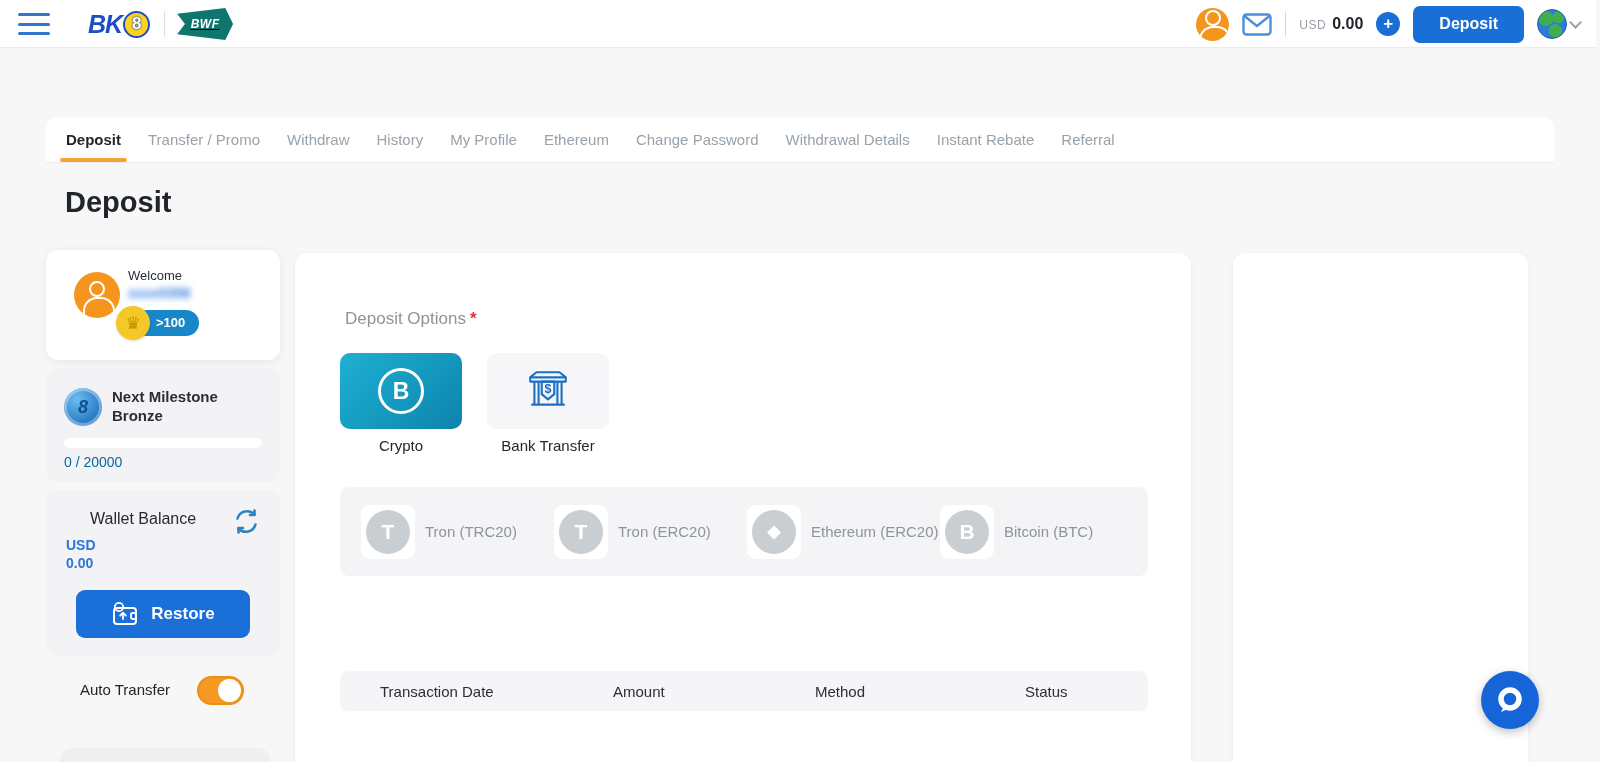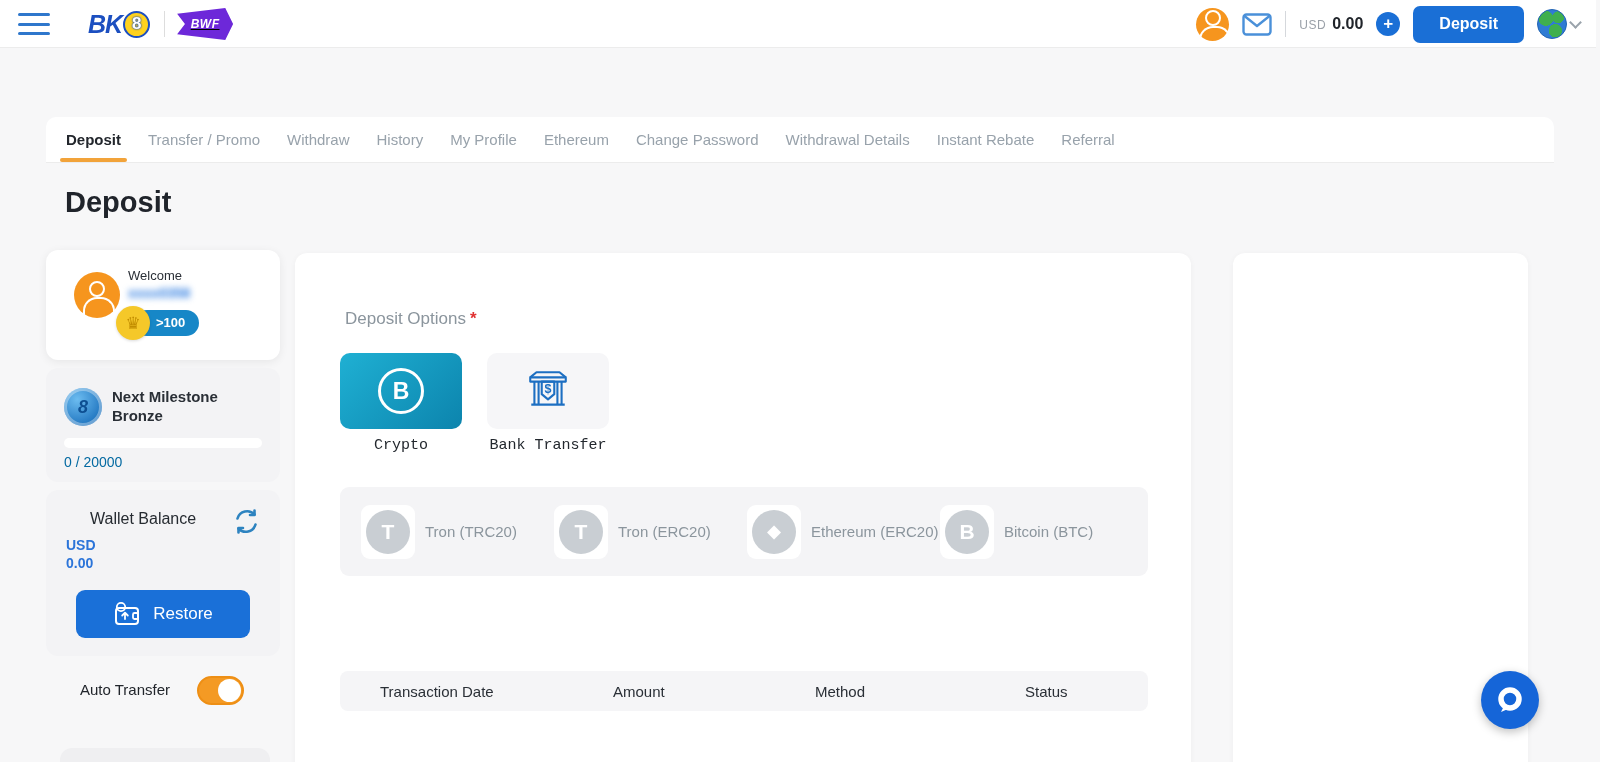--- a/index.html
+++ b/index.html
@@ -10,21 +10,21 @@
   
   .navbar { position:absolute; left:0; top:0; width:1596px; height:48px; background:#fff; border-bottom:1px solid #ececec; z-index:20; }
   .nav-left { position:absolute; left:0; top:0; height:48px; display:flex; align-items:center; }
   .hamburger { margin-left:18px; width:32px; height:22px; display:flex; flex-direction:column; justify-content:space-between; cursor:pointer; }
   .hamburger i { display:block; height:3px; border-radius:2px; background:#2e77cc; }
   .hamburger i:nth-child(1){ width:32px; } .hamburger i:nth-child(2){ width:32px; } .hamburger i:nth-child(3){ width:32px; }
   .bk8-logo { margin-left:38px; display:flex; align-items:center; }
   .bk8-bk { font-size:25px; font-weight:800; font-style:italic; color:#1c4fc0; letter-spacing:-1px; }
   .bk8-8 { width:27px; height:27px; margin-left:1px; border-radius:50%; background:#ffd21e; border:2px solid #1c4fc0; color:#fff; text-shadow:0 0 2px #1c4fc0,0 0 2px #1c4fc0; font-weight:800; font-size:17px; display:flex; align-items:center; justify-content:center; }
   .logo-divider { width:1px; height:26px; background:#ddd; margin-left:14px; }
-  .bwf-logo { margin-left:12px; width:56px; height:32px; background:#6d28d9; clip-path:polygon(0 18%, 86% 0, 100% 50%, 86% 100%, 0 82%, 14% 50%); display:flex; align-items:center; justify-content:center;text-decoration:underline; }
+  .bwf-logo { margin-left:12px; width:56px; height:32px; background:#0f766e; clip-path:polygon(0 18%, 86% 0, 100% 50%, 86% 100%, 0 82%, 14% 50%); display:flex; align-items:center; justify-content:center;text-decoration:underline; }
   .bwf-text { color:#fff; font-size:12px; font-weight:800; font-style:italic; letter-spacing:.5px; }
   .nav-menu { display:flex; align-items:center; gap:29px; margin-left:32px; }
   .nav-item { font-size:16px; color:#2a2e35; cursor:pointer; white-space:nowrap; position:relative; line-height:48px; }
   .hot-ribbon { position:absolute; left:50%; transform:translateX(-50%); top:-3px; }
   .nav-right { position:absolute; right:16px; top:0; height:48px; display:flex; align-items:center; gap:13px; }
   .avatar-circle { width:33px; height:33px; border-radius:50%; background:#f6951e; display:flex; align-items:center; justify-content:center; cursor:pointer; }
   .mail-icon { cursor:pointer; display:flex; }
   .v-divider { width:1px; height:26px; background:#d5d8dc; }
   .balance { display:flex; align-items:baseline; gap:6px; cursor:default; }
   .balance .cur { font-size:12px; color:#9aa0a8; letter-spacing:.5px; }
@@ -69,36 +69,36 @@
   .progress-track { position:absolute; left:18px; top:70px; width:198px; height:10px; border-radius:5px; background:#fff; }
   .progress-fill { height:10px; border-radius:5px; background:#f2a33a; width:0; }
   .progress-text { position:absolute; left:18px; top:86px; font-size:14px; color:#0369a1; }
 
   .wallet-card { left:46px; top:490px; width:234px; height:166px; background:#f3f3f5; }
   .wallet-title { position:absolute; left:20px; top:20px; font-size:16px; color:#262b31;margin-left:24px; }
   .refresh-icon { position:absolute; right:20px; top:18px; cursor:pointer; }
   .wallet-cur { position:absolute; left:20px; top:47px; font-size:14px; color:#2b74d9; font-weight:600; }
   .wallet-amt { position:absolute; left:20px; top:65px; font-size:14px; color:#2b74d9; font-weight:600; }
   .restore-btn { position:absolute; left:30px; top:100px; width:174px; height:48px; border-radius:9px; background:#1a70d8; display:flex; align-items:center; justify-content:center; gap:12px; cursor:pointer; border:none; }
-  .restore-label { color:#fff; font-size:17px; font-weight:400; }
+  .restore-label { color:#fff; font-size:17px; font-weight:700; }
 
   .auto-transfer-label { position:absolute; left:80px; top:681px; font-size:15px; color:#22262c; }
   .toggle { position:absolute; left:197px; top:676px; width:47px; height:29px; border-radius:15px; background:#f49a24; border:2px solid #ee8f15; cursor:pointer; }
   .toggle-knob { position:absolute; right:1px; top:1px; width:23px; height:23px; border-radius:50%; background:#fff; }
 
   .stub-card { left:60px; top:748px; width:210px; height:16px; border-radius:12px 12px 0 0; background:#efeff1; }
 
   
   .main-panel { position:absolute; left:295px; top:253px; width:896px; height:520px; background:#fff; border-radius:12px; box-shadow:0 1px 6px rgba(0,0,0,.04); }
   .section-label { position:absolute; left:50px; top:56px; font-size:17px; color:#8b959d; }
   .required-mark { color:#e03131; font-weight:700; margin-left:4px; }
   .method-tile { position:absolute; top:100px; width:122px; height:76px; border-radius:10px; cursor:pointer; display:flex; align-items:center; justify-content:center; }
   .tile-crypto { left:45px; background:linear-gradient(135deg,#1fb0d3,#0c84ad); }
   .tile-bank { left:192px; background:#f6f6f8; }
-  .method-label { position:absolute; top:184px; width:122px; text-align:center; font-size:15px; color:#23282e;font-family:Liberation Mono, monospace; }
+  .method-label { position:absolute; top:184px; width:122px; text-align:center; font-size:15px; color:#23282e; }
   .lbl-crypto { left:45px; } .lbl-bank { left:192px; }
   .btc-ring { width:46px; height:46px; border-radius:50%; border:3px solid #fff; display:flex; align-items:center; justify-content:center; color:#fff; font-size:23px; font-weight:800; }
 
   .channels-bar { position:absolute; left:45px; top:234px; width:808px; height:89px; background:#f4f4f6; border-radius:9px; display:flex; align-items:center; padding-left:21px; }
   .channel { display:flex; align-items:center; width:193px; cursor:pointer; }
   .channel-sq { width:54px; height:54px; background:#fff; border-radius:9px; display:flex; align-items:center; justify-content:center; }
   .coin-gray { width:44px; height:44px; border-radius:50%; background:#c9ced3; color:#fff; display:flex; align-items:center; justify-content:center; font-size:21px; font-weight:800; }
   .channel-label { margin-left:10px; font-size:15px; color:#8b959d; white-space:nowrap; }
 
   .table-header { position:absolute; left:45px; top:418px; width:808px; height:40px; background:#f5f5f7; border-radius:8px; display:grid; grid-template-columns:233px 202px 210px auto; align-items:center; padding-left:40px; }

